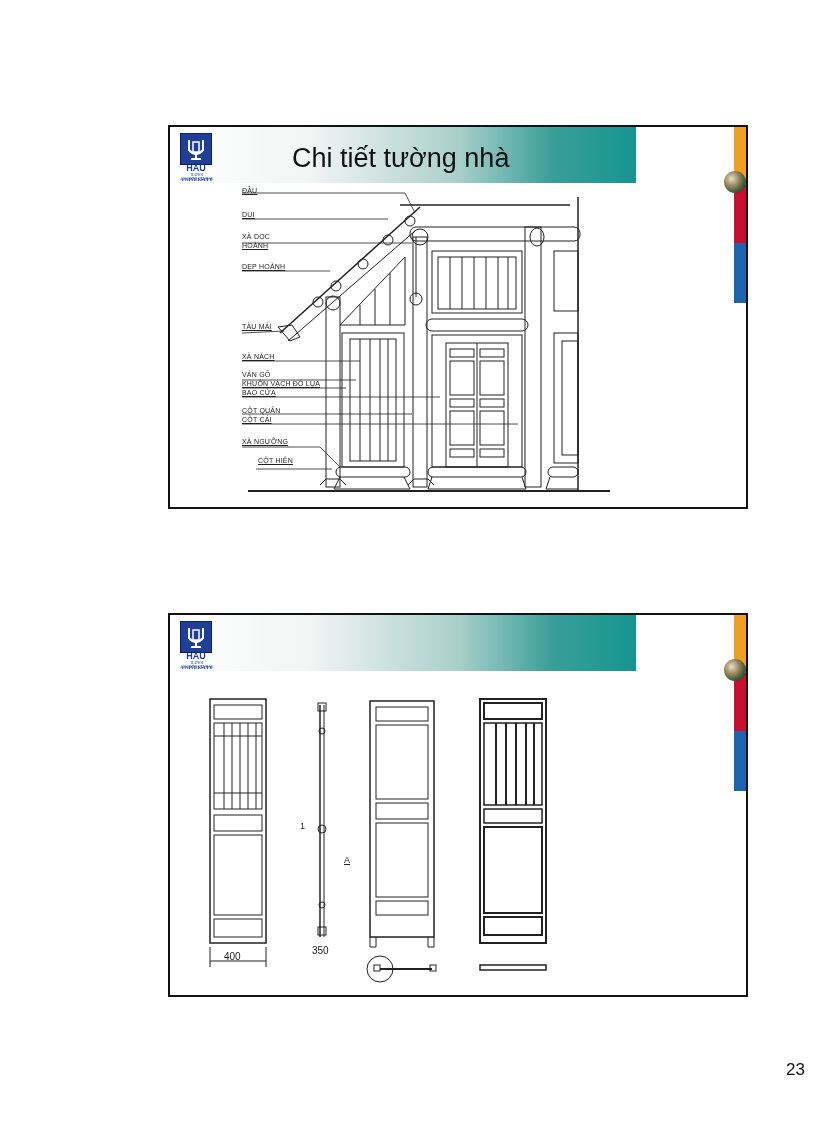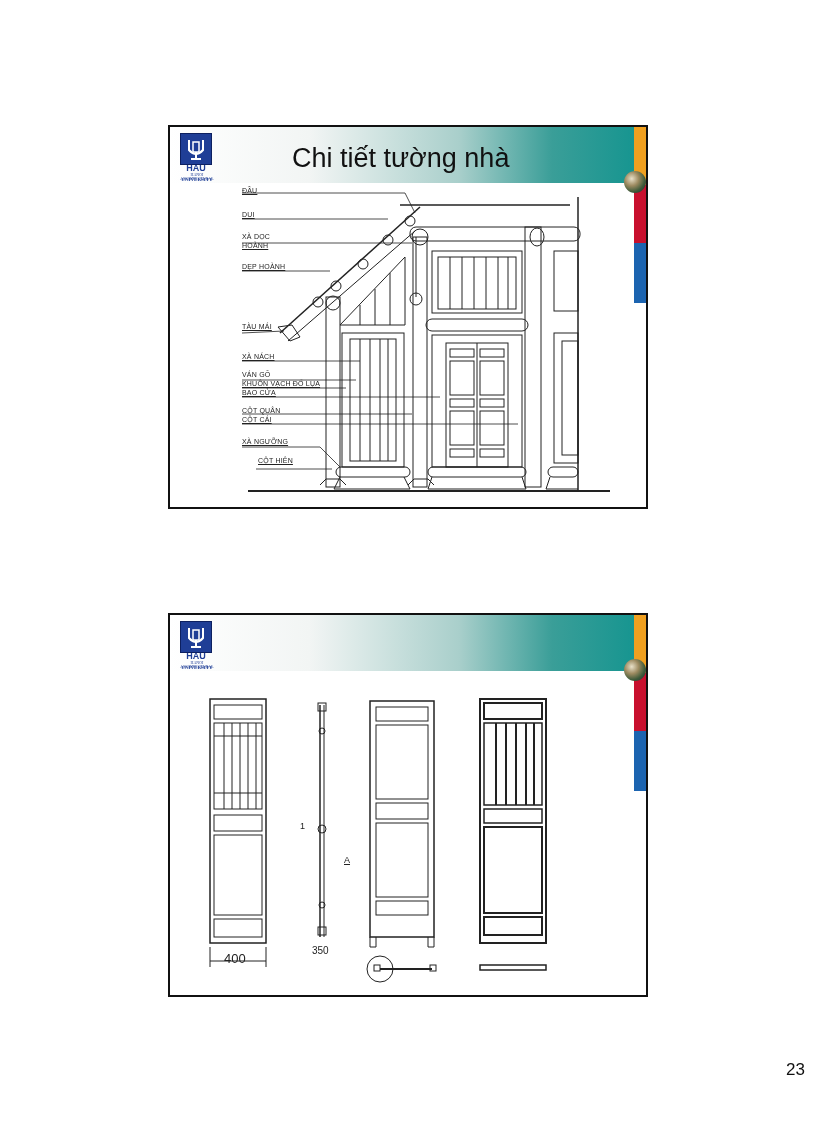--- a/index.html
+++ b/index.html
@@ -1,17 +1,17 @@
 <!DOCTYPE html>
 <html><head>
 <meta charset="utf-8">
 <style>
   html, body { margin:0; padding:0; }
   body { width:816px; height:1123px; background:#ffffff; position:relative; overflow:hidden; font-family:"Liberation Sans", sans-serif; }
-  .slide { position:absolute; left:168px; width:480px; height:384px; border:2px solid #111; box-sizing:border-box; background:#fff; overflow:hidden;text-decoration:underline; }
+  .slide { position:absolute; left:168px; width:580px; height:384px; border:2px solid #111; box-sizing:border-box; background:#fff; overflow:hidden;text-decoration:underline; }
   #slide1 { top:125px; }
   #slide2 { top:613px; }
   .header { position:absolute; left:0; top:0; width:466px; height:56px;
     background:linear-gradient(90deg, #ffffff 0%, #f2f5f4 30%, #a9cfcb 62%, #3a9e98 82%, #169590 100%); }
   .logo { position:absolute; left:8px; top:6px; width:44px; height:48px; }
   .logo .emblem { position:absolute; left:2px; top:0; width:30px; height:30px; background:#1f3e96; border:1px solid #0d2060; }
   .logo .hau { position:absolute; left:0; top:30px; width:36px; text-align:center; font-size:9px; font-weight:bold; color:#1f3e96; line-height:10px; }
   .logo .sub { position:absolute; left:-4px; top:40px; width:46px; text-align:center; font-size:4px; color:#1f3e96; line-height:4px; font-family:"Liberation Serif", serif; }
   .logo .uni { position:absolute; left:-2px; top:44px; width:42px; text-align:center; font-size:5px; color:#1f3e96; font-weight:bold; font-family:"Liberation Serif", serif; }
   .title { position:absolute; top:16px; font-size:27px; color:#111; white-space:nowrap;text-align:right; }
@@ -243,19 +243,19 @@
         <line x1="356" y1="108" x2="356" y2="190" stroke-width="2"></line>
         <line x1="364" y1="108" x2="364" y2="190" stroke-width="2"></line>
       <rect x="314" y="194" width="58" height="14" stroke-width="1.5"></rect>
       <rect x="314" y="212" width="58" height="86" stroke-width="2"></rect>
       <rect x="314" y="302" width="58" height="18" stroke-width="2"></rect>
       <rect x="310" y="350" width="66" height="5" stroke-width="1.5"></rect>
     </g>
     <g font-family="Liberation Sans, sans-serif" font-size="9" fill="#222"></g>
   </svg>
 
-  <div style="position:absolute;left:54px;top:336px;font-size:13px;color:#222;">400</div>
+  <div style="position:absolute;left:54px;top:336px;font-size:10px;color:#222;">400</div>
   <div style="position:absolute;left:142px;top:330px;font-size:10px;color:#222;">350</div>
   <div style="position:absolute;left:130px;top:206px;font-size:9px;color:#222;">1</div>
   <div style="position:absolute;left:174px;top:240px;font-size:9px;color:#222;text-decoration:underline;">A</div>
 </div>
 
 <div class="page-number">23</div>
 
 </body></html>

